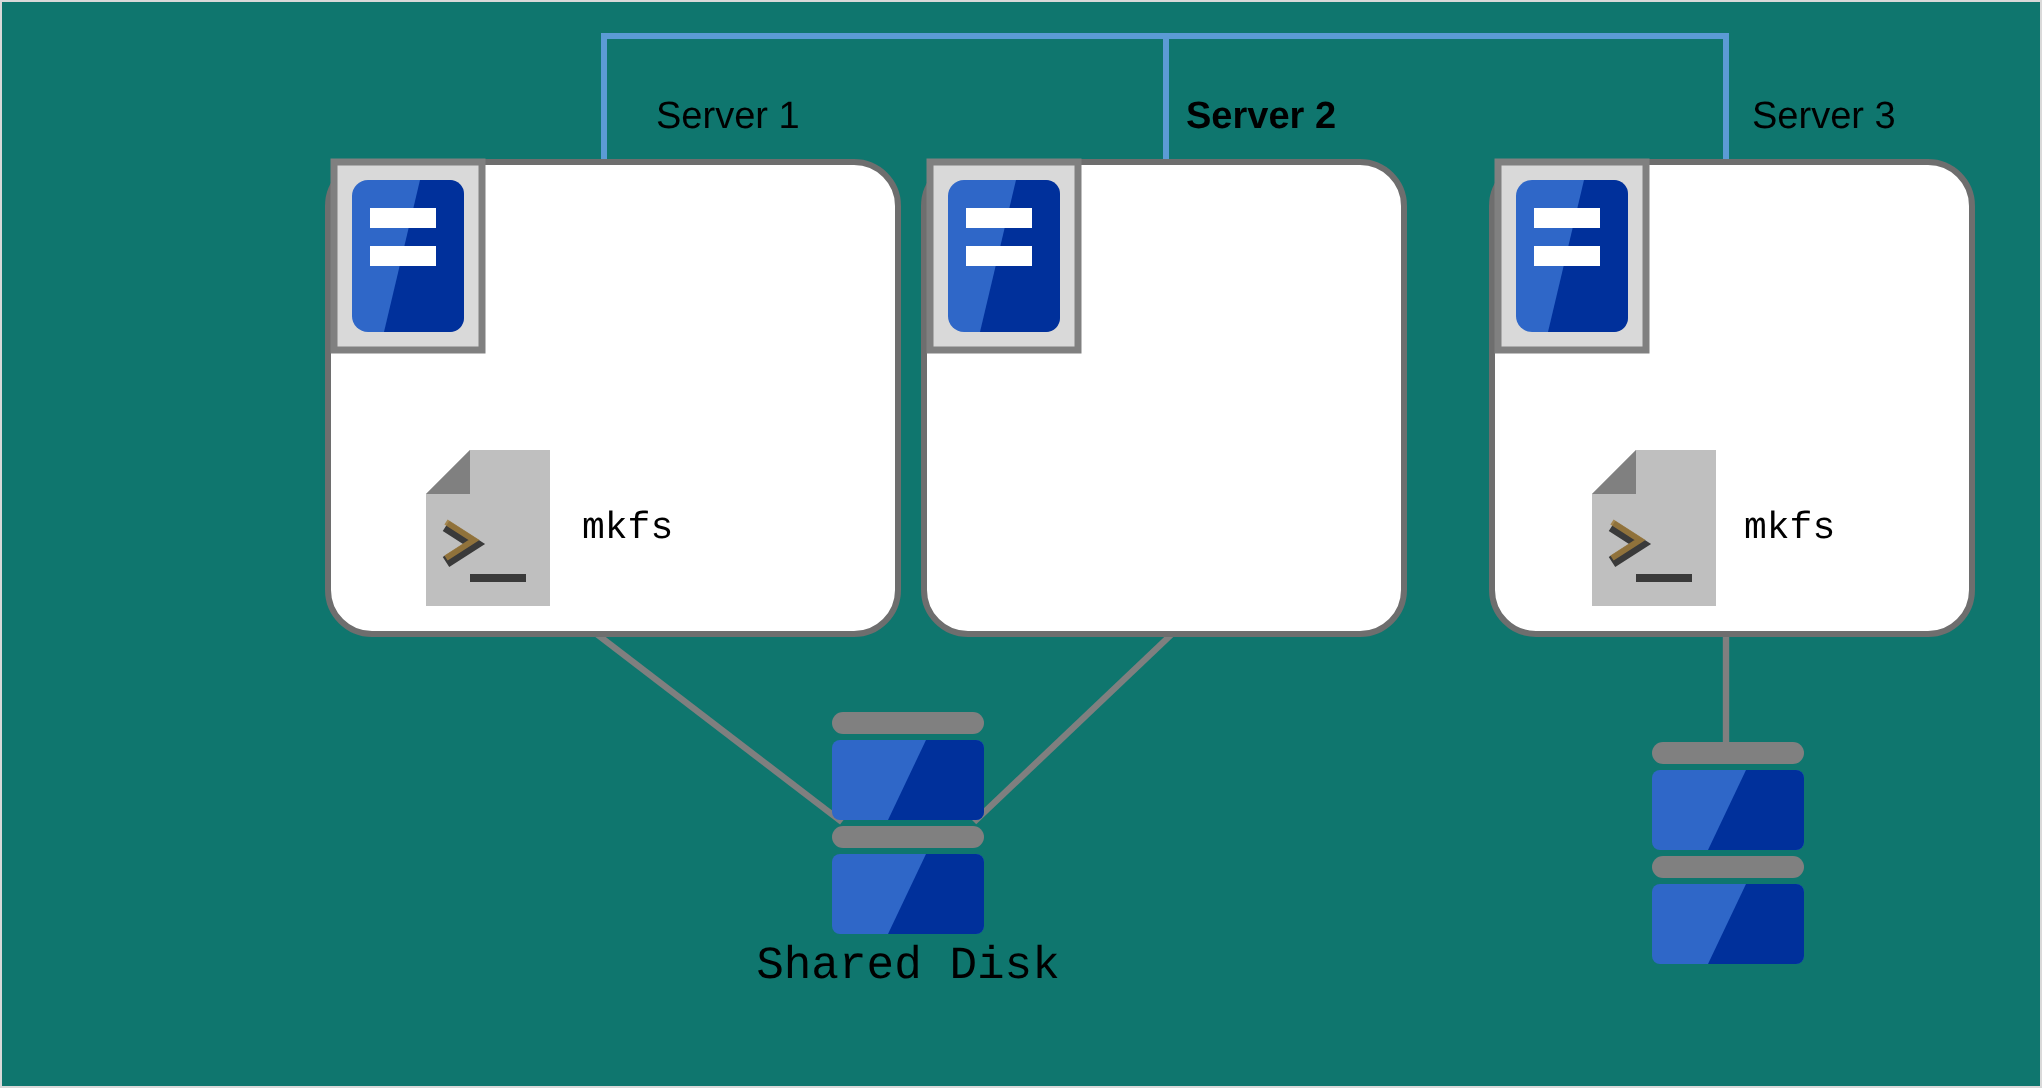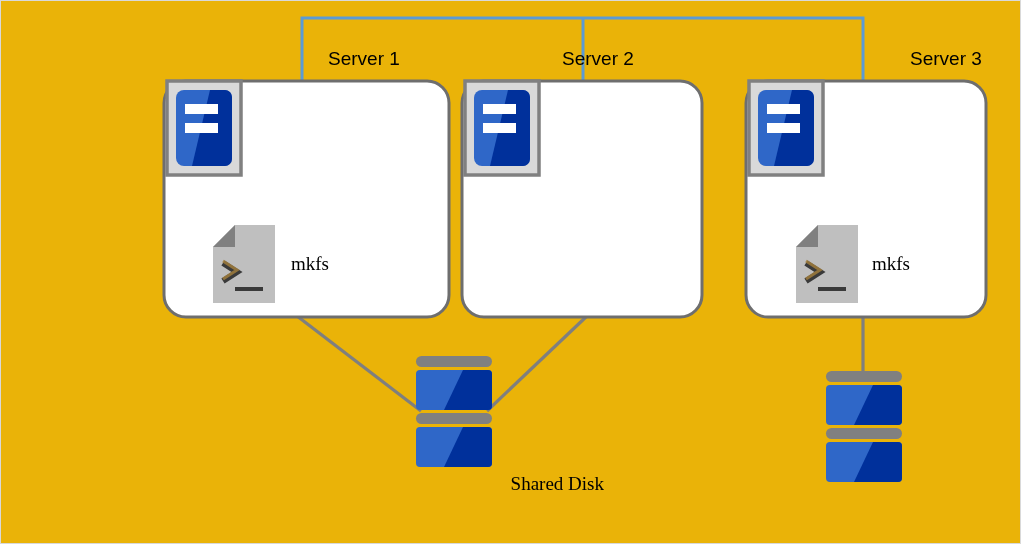--- a/index.html
+++ b/index.html
@@ -7,21 +7,21 @@
     padding: 0;
     background: #ffffff;
   }
   body {
     font-family: "Liberation Sans", sans-serif;
   }
   #canvas {
     position: relative;
     width: 1021px;
     height: 544px;
-    background: #eab308;
+    background: #0f766e;
     border: 1px solid #d9d9d9;
     box-sizing: border-box;
     overflow: hidden;
   }
   #svg-layer {
     position: absolute;
     left: 0;
     top: 0;
     width: 1021px;
     height: 544px;
@@ -30,32 +30,32 @@
     position: absolute;
     color: #000000;
     font-size: 19px;
     line-height: 23px;
     white-space: nowrap;
     font-family: "Liberation Sans", sans-serif;
   }
   .caption {
     position: absolute;
     color: #000000;
-    font-size: 19px;
+    font-size: 23px;
     line-height: 25px;
-    text-align: right;
-    font-family: Liberation Serif, serif;
+    text-align: center;
+    font-family: Liberation Mono, monospace;
   }
   .mkfs-label {
     position: absolute;
     color: #000000;
     font-size: 19px;
     line-height: 22px;
     white-space: nowrap;
-    font-family: Liberation Serif, serif;
+    font-family: Liberation Mono, monospace;
   }
 </style>
 </head>
 <body>
 
 <div id="canvas">
 
   <svg id="svg-layer" viewBox="0 0 1021 544">
     <defs>
 
@@ -179,23 +179,23 @@
         <rect x="0" y="0" width="76" height="40" rx="4" ry="4" fill="#2F67C8"></rect>
         <g clip-path="url(#clip-disk-b)">
           <polygon points="47,0 76,0 76,40 28,40" fill="#00309B"></polygon>
         </g>
       </g>
     </g>
   </svg>
 
   <div class="label" style="left:327px; top:46px;">Server 1</div>
 
-  <div class="label" style="left:561px; top:46px;">Server 2</div>
-
-  <div class="label" style="left:909px; top:46px;">Server 3</div>
+  <div class="label" style="left:592px; top:46px;font-weight:bold;">Server 2</div>
+
+  <div class="label" style="left:875px; top:46px;">Server 3</div>
 
   <div class="mkfs-label" style="left:290px; top:252px;">mkfs</div>
 
   <div class="mkfs-label" style="left:871px; top:252px;">mkfs</div>
 
   <div class="caption" style="left:303px; top:470px; width:300px;">
     <div>Shared Disk</div>
   </div>
 
 

